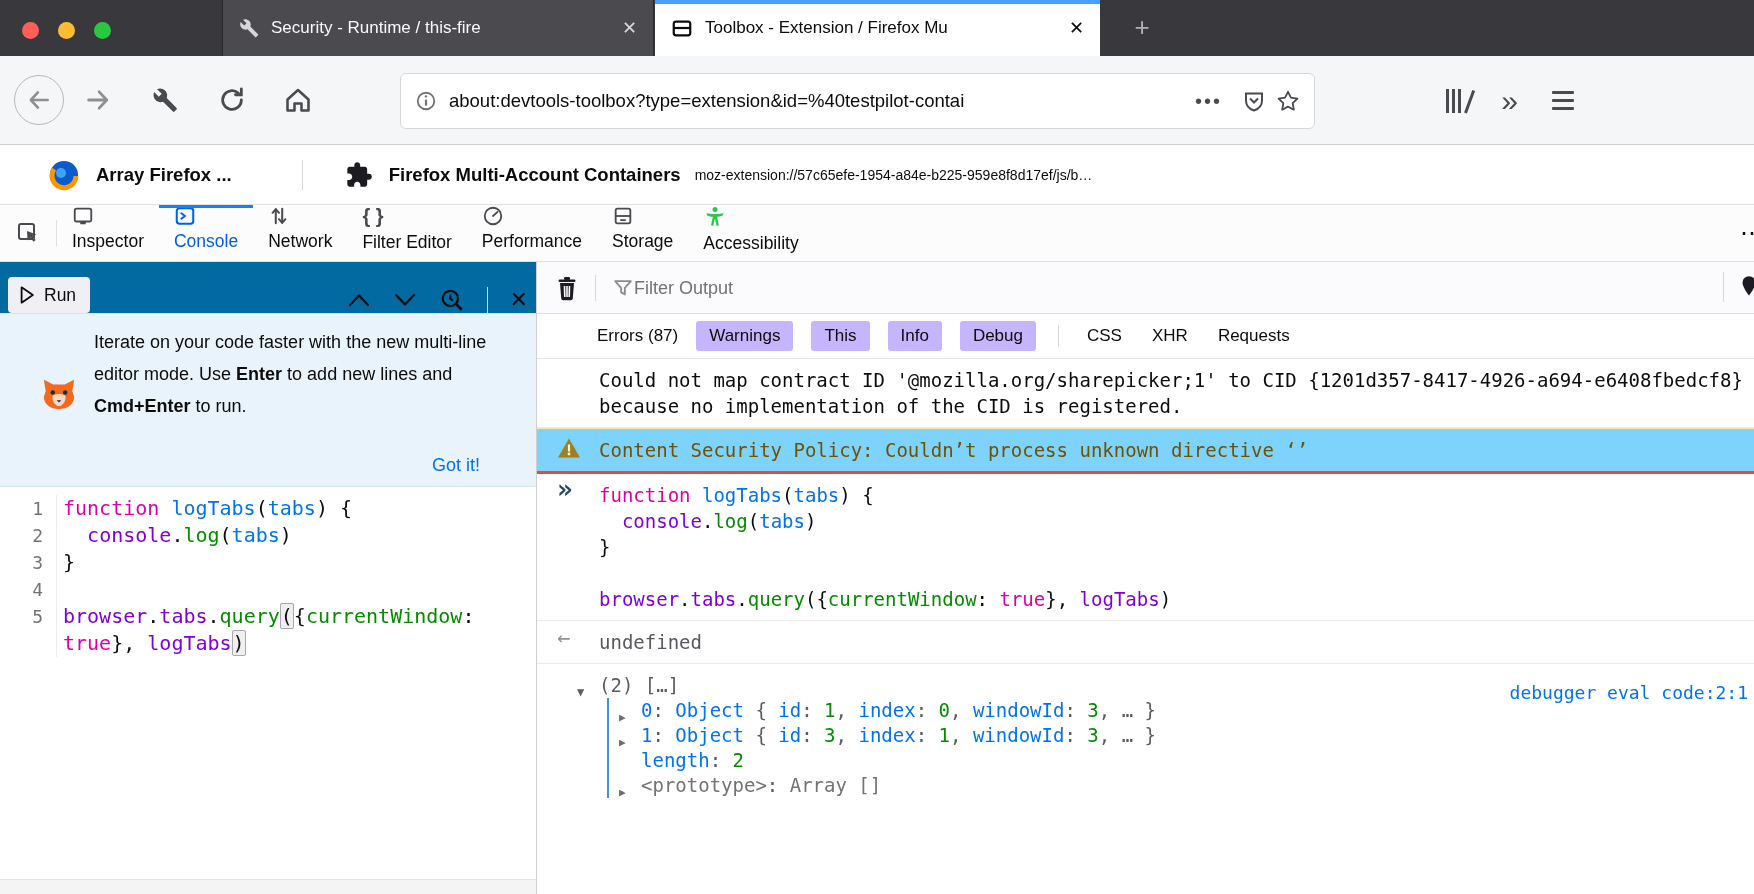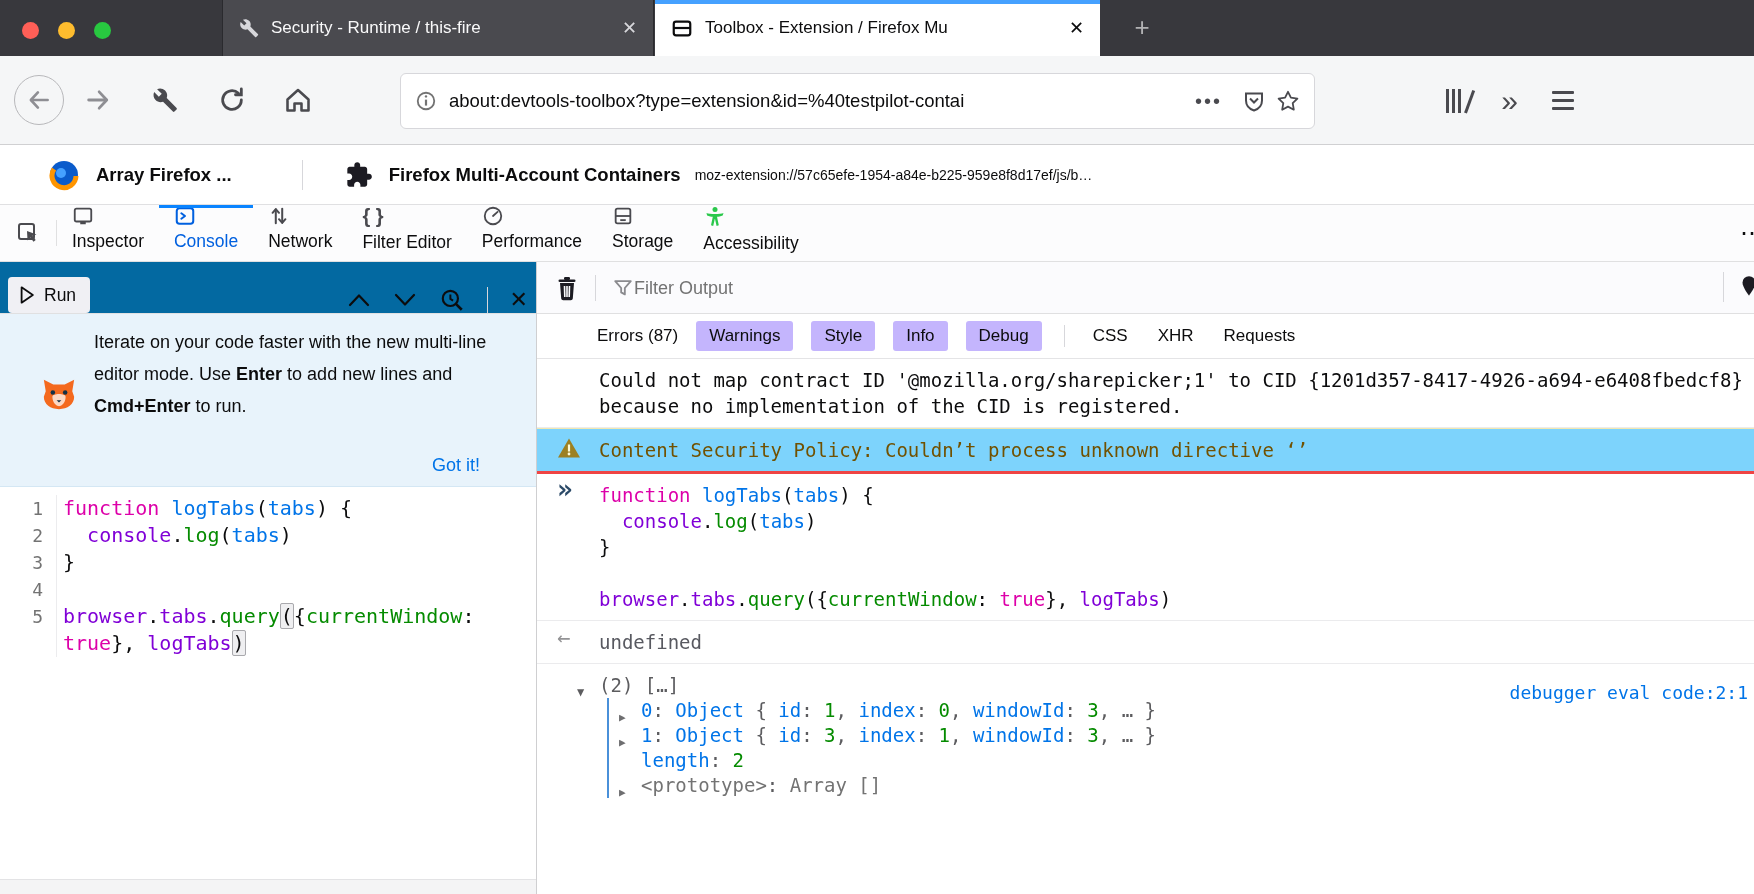--- a/index.html
+++ b/index.html
@@ -416,21 +416,21 @@
         <span class="vsep2"></span>
         <svg width="26" height="30" viewBox="0 0 24 24" fill="#1c1b22">
             <path d="M12 2a6 6 0 0 1 6 6c0 4-6 12-6 12S6 12 6 8a6 6 0 0 1 6-6z"></path>
           </svg>
       </div>
     </div>
 
     <div class="filterbar">
       <span>Errors (87)</span>
       <span class="pill">Warnings</span>
-      <span class="pill">Style</span>
+      <span class="pill">This</span>
       <span class="pill">Info</span>
       <span class="pill">Debug</span>
       <span class="vsep"></span>
       <span class="plainf">CSS</span>
       <span class="plainf">XHR</span>
       <span class="plainf">Requests</span>
     </div>
 
     <div class="conbody">
 

